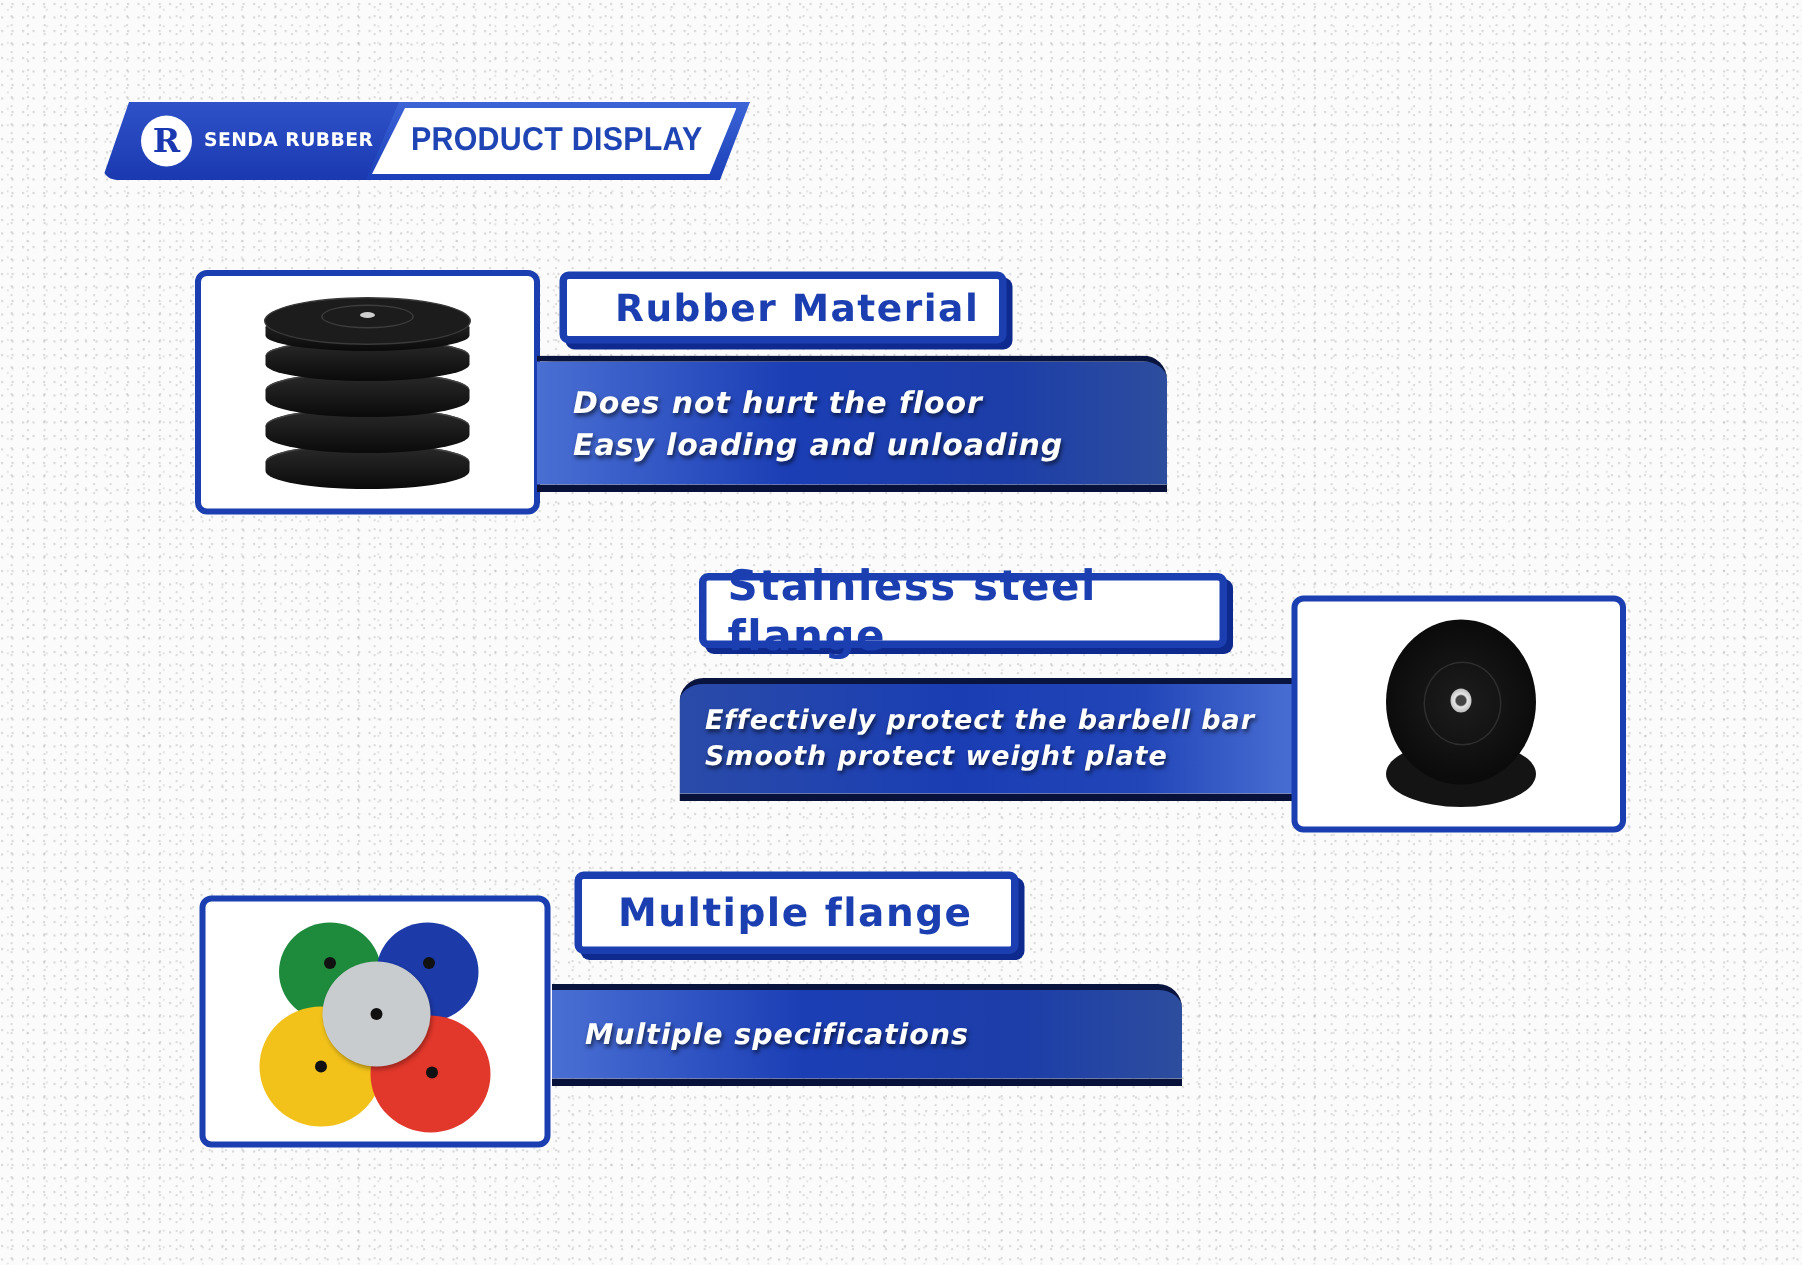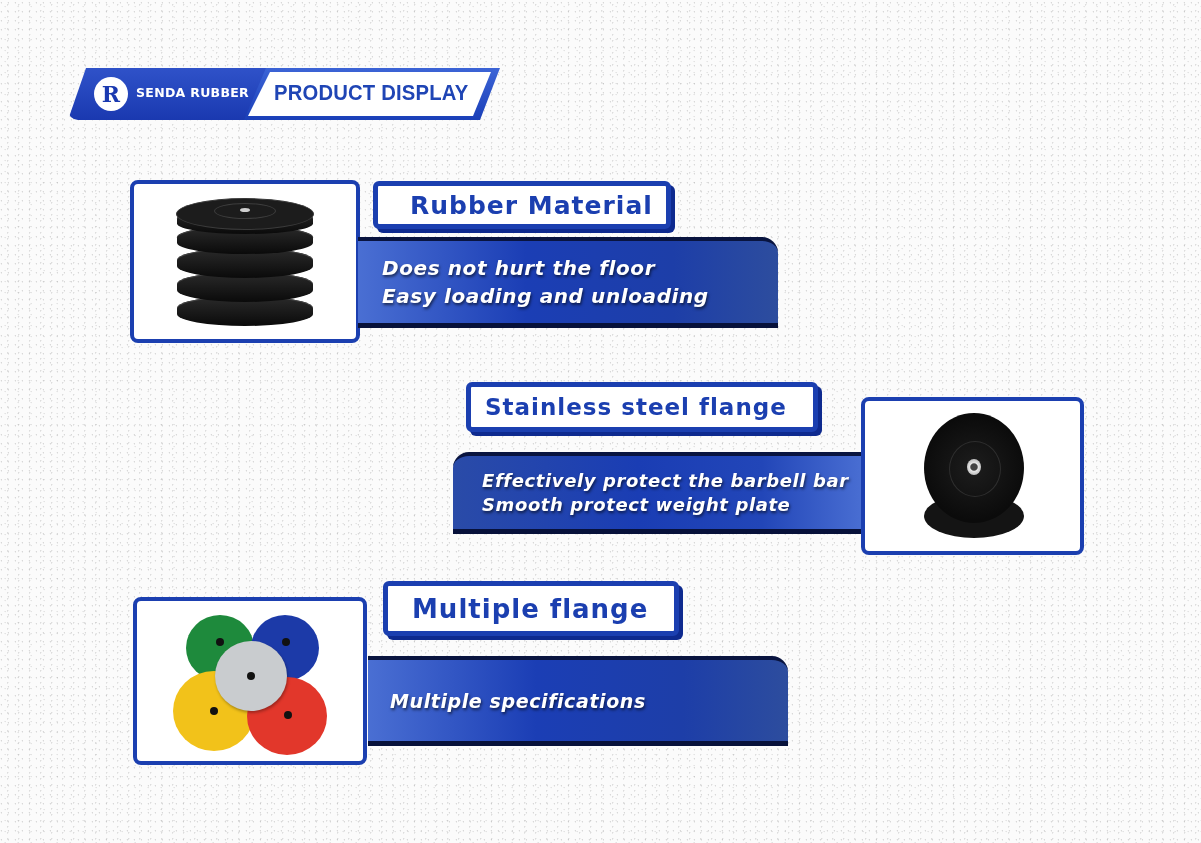--- a/index.html
+++ b/index.html
@@ -77,24 +77,24 @@
   </div>
 </div>
 <div class="abs tbox" style="left:373px;top:181px;width:298px;height:48px;padding-left:32px;font-size:25px;letter-spacing:1px;">
   <span>Rubber Material</span>
 </div>
 <div class="abs panel panel-r" style="left:358px;top:237px;width:420px;height:91px;padding-left:24px;font-size:20px;">
   <span>Does not hurt the floor</span>
   <span>Easy loading and unloading</span>
 </div>
 
-<div class="abs tbox" style="left:466px;top:382px;width:352px;height:50px;padding-left:14px;font-size:23px;letter-spacing:1px;">
+<div class="abs tbox" style="left:466px;top:382px;width:352px;height:50px;padding-left:14px;font-size:28px;letter-spacing:1px;">
   <span>Stainless steel flange</span>
 </div>
-<div class="abs panel panel-l" style="left:453px;top:452px;width:412px;height:82px;padding-left:29px;font-size:18px;">
+<div class="abs panel panel-l" style="left:453px;top:452px;width:412px;height:82px;padding-left:17px;font-size:18px;">
   <span style="line-height:24px;">Effectively protect the barbell bar</span>
   <span style="line-height:24px;">Smooth protect weight plate</span>
 </div>
 <div class="abs card" style="left:861px;top:397px;width:223px;height:158px;">
   <div style="position:absolute;left:0;top:0;width:100%;height:100%;">
     <div class="disc" style="left:59px;top:93px;width:100px;height:44px;background:#141414;"></div>
     <div class="disc" style="left:59px;top:12px;width:100px;height:110px;background:radial-gradient(circle at 50% 50%,#1d1d1d 0,#0b0b0b 70%);"></div>
     <div class="disc" style="left:84px;top:40px;width:50px;height:54px;border:1px solid #2e2e2e;"></div>
     <div class="disc" style="left:102px;top:58px;width:14px;height:16px;background:radial-gradient(circle,#444 30%,#e6e6e6 40%,#9e9e9e 100%);"></div>
   </div>
@@ -110,15 +110,15 @@
     <div class="disc" style="left:79px;top:37px;width:8px;height:8px;background:#111;"></div>
     <div class="disc" style="left:145px;top:37px;width:8px;height:8px;background:#111;"></div>
     <div class="disc" style="left:73px;top:106px;width:8px;height:8px;background:#111;"></div>
     <div class="disc" style="left:147px;top:110px;width:8px;height:8px;background:#111;"></div>
     <div class="disc" style="left:110px;top:71px;width:8px;height:8px;background:#111;"></div>
   </div>
 </div>
 <div class="abs tbox" style="left:383px;top:581px;width:296px;height:55px;padding-left:24px;font-size:26px;letter-spacing:1px;">
   <span>Multiple flange</span>
 </div>
-<div class="abs panel panel-r" style="left:368px;top:656px;width:420px;height:90px;padding-left:22px;font-size:19px;">
+<div class="abs panel panel-r" style="left:368px;top:656px;width:420px;height:68px;padding-left:22px;font-size:19px;">
   <span>Multiple specifications</span>
 </div>
 
 </body></html>

